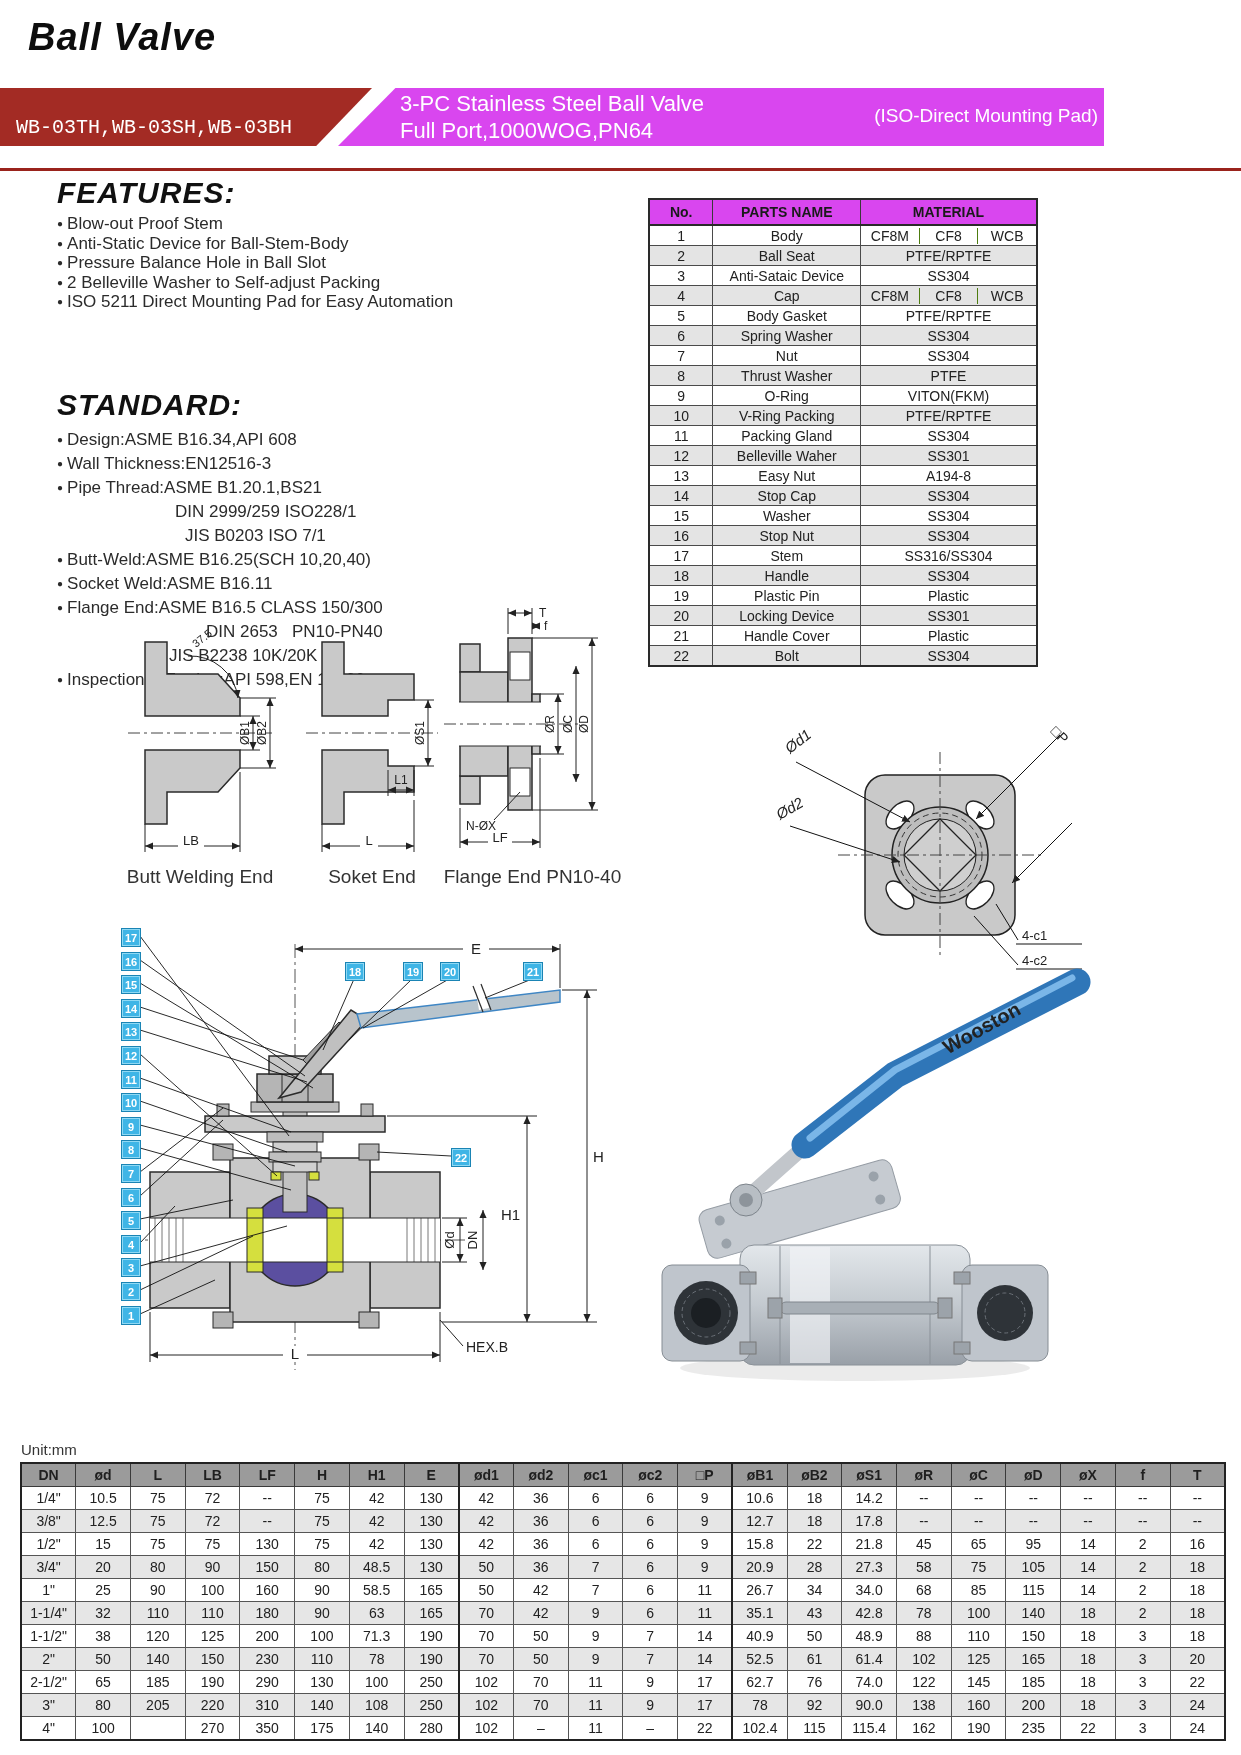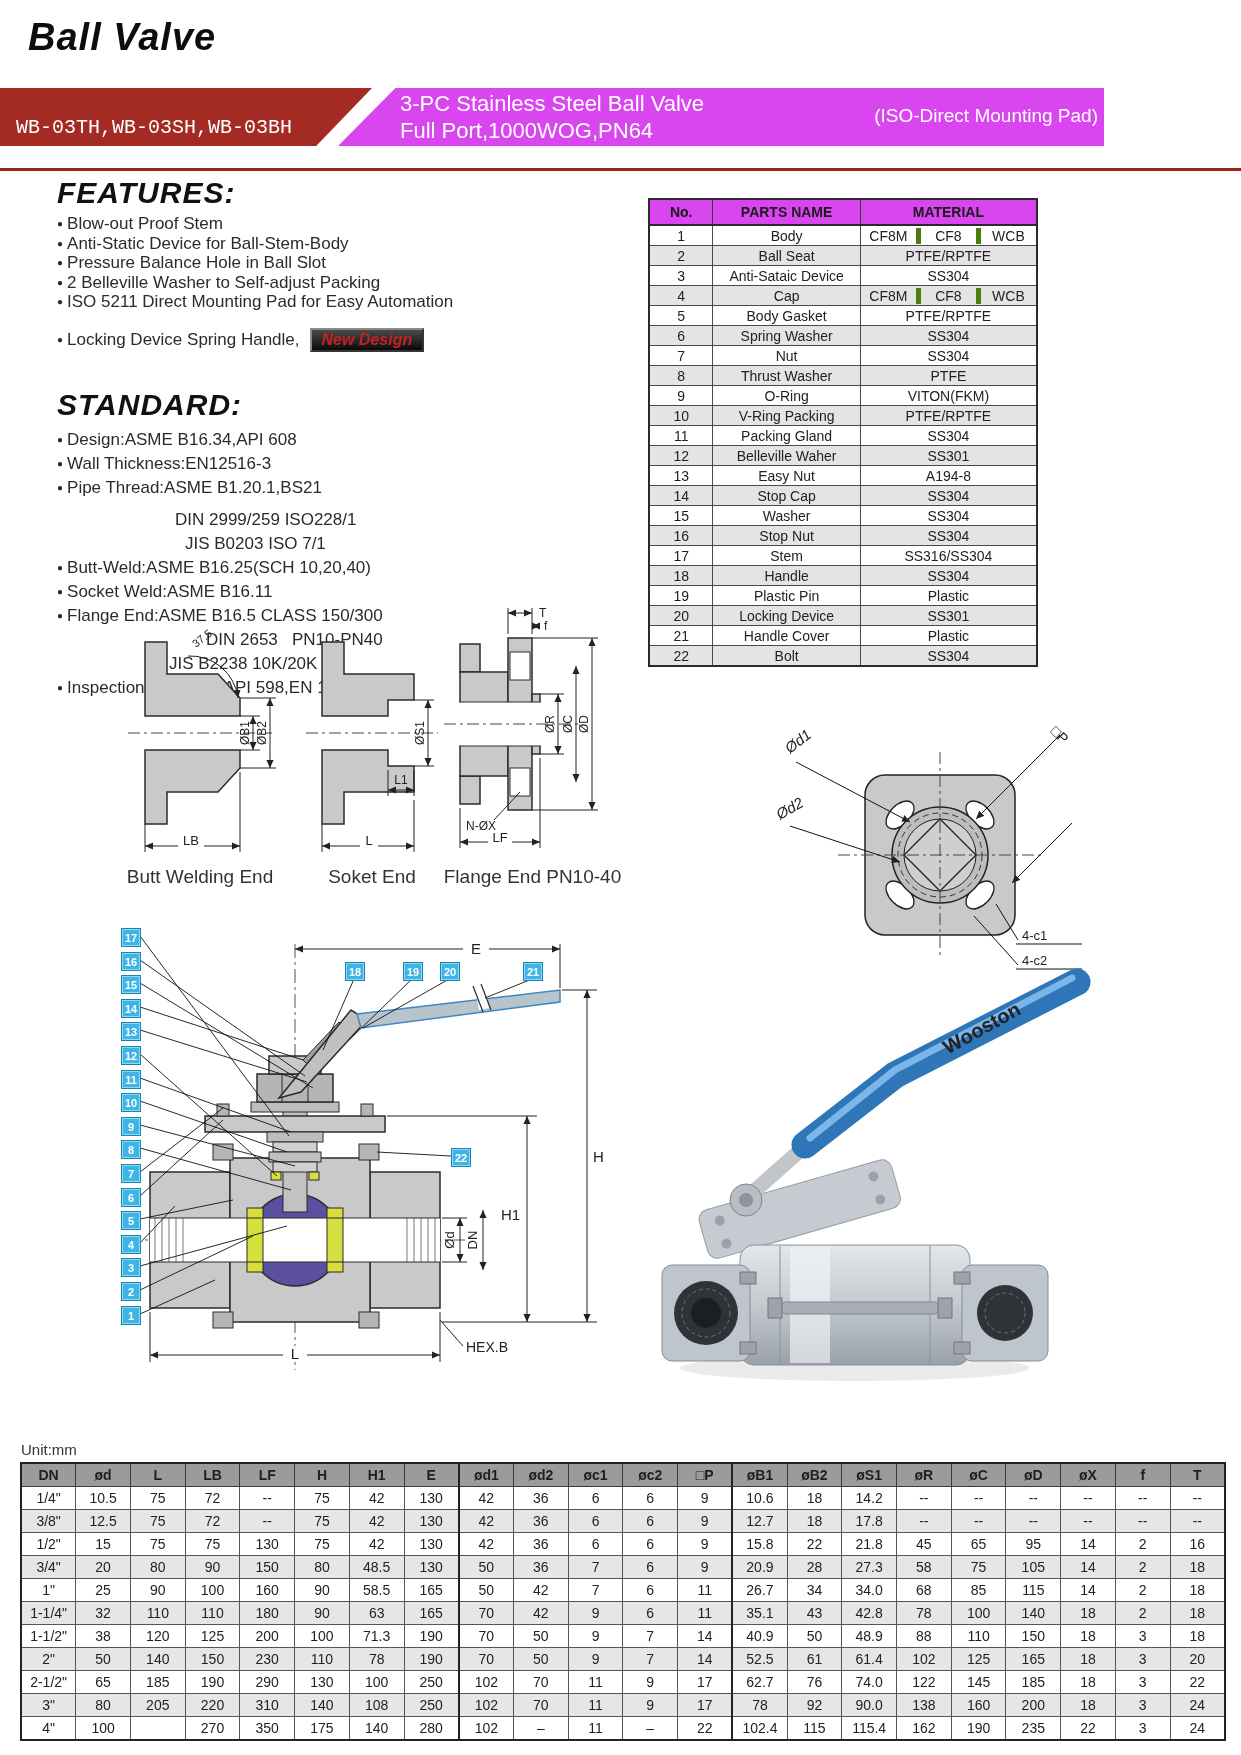--- a/index.html
+++ b/index.html
@@ -28,21 +28,21 @@
   
   table{border-collapse:collapse;}
   .parts{left:648px;top:198px;width:390px;font-size:14px;text-align:center;}
   .parts th{background:#d946ef;color:#1a1a1a;border:1px solid #3a3a3a;border-bottom:2px solid #2a2a2a;
             height:22px;font-size:14px;}
   .parts td{border:1px solid #4a4a4a;height:19px;padding:0 2px;}
   .parts tr.alt td{background:#E4E4E4;}
   .parts .c-no{width:62px;}.parts .c-name{width:148px;margin-top:40px;}.parts .c-mat{width:176px;}
   .parts td.split{padding:0;}
   .parts td.split div{display:flex;width:100%;}
-  .parts td.split span{flex:1;border-left:5px solid #4d7c0f;}
+  .parts td.split span{flex:1;border-left:1px solid #4d7c0f;}
   .parts td.split span:first-child{border-left:none;}
   .parts{border:2px solid #2a2a2a;}
   
   .unit{left:21px;top:1441px;font-size:15px;color:#333;}
   .dims{left:20px;top:1462px;width:1206px;table-layout:fixed;font-size:14px;text-align:center;
         border:2px solid #222;}
   .dims th{background:#9B9B9B;color:#1f1f1f;border:1px solid #3a3a3a;height:20px;font-weight:bold;font-size:14px;}
   .dims td{border:1px solid #555;height:20px;padding:1px 0;}
   .dims tr.alt td{background:#E6E6E6;}
   .dims .grp{border-left:2px solid #222;}
@@ -79,29 +79,28 @@
   </div>
   <div class="abs red-rule"></div>
 
   <div class="abs sec-head" style="left:57px;top:176px">FEATURES:</div>
   <div class="abs" style="left:57px;top:214px" id="features-list">
       <div class="feat-line"><span class="bullet">●</span><span>Blow-out Proof Stem</span></div>
       <div class="feat-line"><span class="bullet">●</span><span>Anti-Static Device for Ball-Stem-Body</span></div>
       <div class="feat-line"><span class="bullet">●</span><span>Pressure Balance Hole in Ball Slot</span></div>
       <div class="feat-line"><span class="bullet">●</span><span>2 Belleville Washer to Self-adjust Packing</span></div>
       <div class="feat-line"><span class="bullet">●</span><span>ISO 5211 Direct Mounting Pad for Easy Automation</span></div>
-      <div class="feat-line" style="margin-top: 16px;"><span class="bullet">●</span><span>Locking Device Spring Handle,</span><span class="new-badge">New Design</span></div>
     </div>
 
   <div class="abs sec-head" style="left:57px;top:388px">STANDARD:</div>
   <div class="abs" style="left:57px;top:428px" id="standard-list">
       <div class="std-line"><span class="bullet">●</span><span>Design:ASME B16.34,API 608</span></div>
       <div class="std-line"><span class="bullet">●</span><span>Wall Thickness:EN12516-3</span></div>
       <div class="std-line"><span class="bullet">●</span><span>Pipe Thread:ASME B1.20.1,BS21</span></div>
-      <div class="std-line" style="padding-left: 118px; margin-top: 8px;"><span>DIN 2999/259 ISO228/1</span></div>
+      <div class="std-line" style="padding-left: 118px;"><span>DIN 2999/259 ISO228/1</span></div>
       <div class="std-line" style="padding-left: 128px;"><span>JIS B0203 ISO 7/1</span></div>
       <div class="std-line"><span class="bullet">●</span><span>Butt-Weld:ASME B16.25(SCH 10,20,40)</span></div>
       <div class="std-line"><span class="bullet">●</span><span>Socket Weld:ASME B16.11</span></div>
       <div class="std-line"><span class="bullet">●</span><span>Flange End:ASME B16.5 CLASS 150/300</span></div>
       <div class="std-line" style="padding-left: 103px; text-align: right;"><span>DIN 2653   PN10-PN40</span></div>
       <div class="std-line" style="padding-left: 112px;"><span>JIS B2238 10K/20K</span></div>
       <div class="std-line"><span class="bullet">●</span><span>Inspection &amp; Testing:API 598,EN 12266</span></div>
     </div>
 
   <table class="abs parts">

